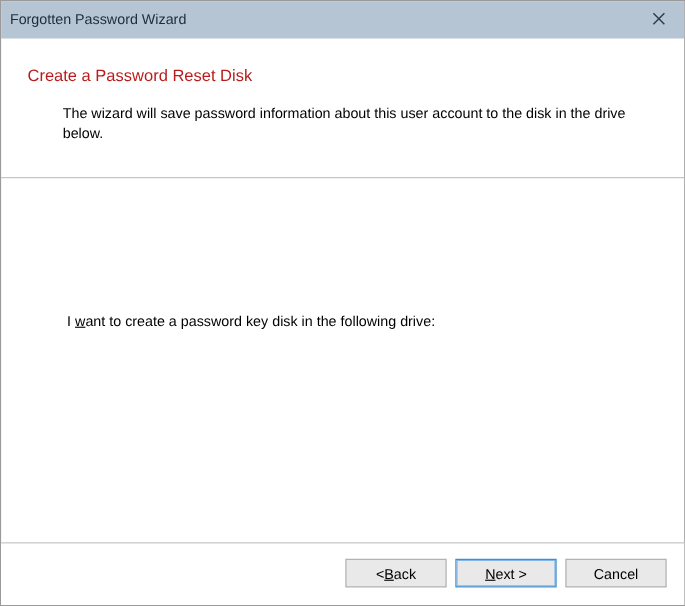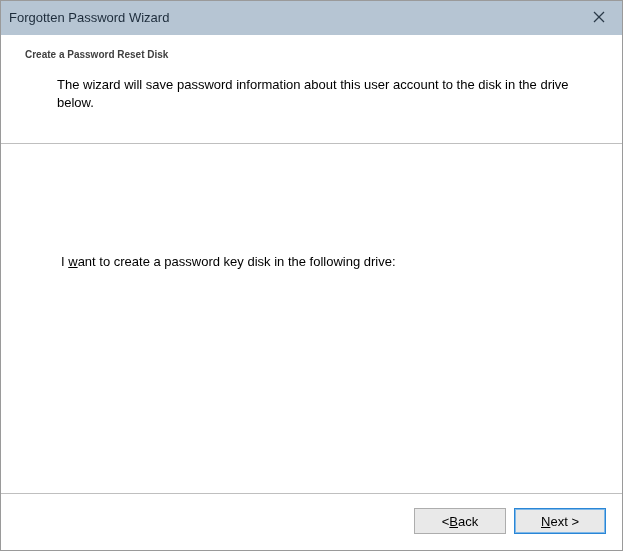--- a/index.html
+++ b/index.html
@@ -10,20 +10,21 @@
   }
   .window {
     width: 623px;
     height: 551px;
     background: #ffffff;
     border: 1px solid #9a9a9a;
     box-sizing: border-box;
     display: flex;
     flex-direction: column;
     position: relative;
+    gap: 12px;
   }
   .titlebar {
     height: 34px;
     background: #b6c5d3;
     display: flex;
     align-items: center;
     justify-content: space-between;
     padding: 0 0 0 8px;
     color: #1d2c3b;
     font-size: 13px;
@@ -46,23 +47,23 @@
     height: 12px;
     stroke: #2b3b4a;
     stroke-width: 1.3;
   }
   .header {
     padding: 14px 24px 16px 24px;
     border-bottom: 1px solid #bfbfbf;
   }
   .header h1 {
     margin: 0 0 4px 0;
-    font-size: 10px;
-    font-weight: 700;
-    color: #404040;
+    font-size: 15px;
+    font-weight: 400;
+    color: #b91c1c;
   }
   .header p {
     margin: 16px;
     padding-left: 16px;
     font-size: 13px;
     color: #000;
     line-height: 1.35;
     max-width: 550px;
   }
   .content {
@@ -185,15 +186,18 @@
   <div class="footer">
     <button class="btn">
       <span>&lt; </span>
         <span class="mn">B</span>
         <span>ack</span>
     </button>
     <button class="btn default">
       <span class="mn">N</span>
         <span>ext &gt;</span>
     </button>
+    <button class="btn">
+      <span>Cancel</span>
+    </button>
   </div>
 
 </div>
 
 </body></html>

